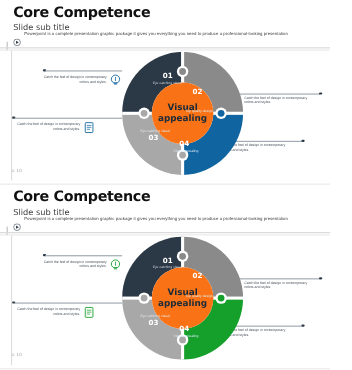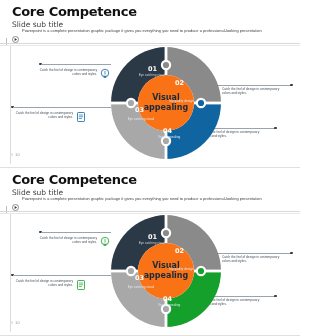--- a/index.html
+++ b/index.html
@@ -28,21 +28,21 @@
   .hub{position:absolute;left:27px;top:28px;width:56px;height:56px;border-radius:50%;background:#f97316;display:flex;align-items:center;justify-content:center;flex-direction:column;}
   .hub-l1,.hub-l2{font-family:"DejaVu Sans",sans-serif;font-weight:bold;font-size:8px;color:#1b2a38;line-height:10px;}
 
   .qnum{position:absolute;font-family:"DejaVu Sans",sans-serif;font-weight:bold;font-size:6.5px;line-height:7px;}
   .qsub{position:absolute;font-size:3.1px;line-height:3.8px;text-align:center;}
 
   .q1num{left:37px;top:19px;color:#ffffff;}
   .q1sub{left:25px;top:27px;width:32px;color:#c9d2da;}
   .q2num{left:64px;top:33px;color:#ffffff;}
   .q2sub{left:54px;top:53px;width:32px;color:#e4e4e4;}
-  .q3num{left:24px;top:60px;color:#ffffff;text-align:center;}
+  .q3num{left:24px;top:75px;color:#ffffff;text-align:center;}
   .q3sub{left:14px;top:71px;width:32px;color:#e4e4e4;}
   .q4num{left:52px;top:81px;color:#ffffff;}
   .q4sub{left:42px;top:89px;width:32px;color:#d6e6f2;}
 
   
   .callout{position:absolute;}
   .co-line{position:absolute;height:0.8px;background:#9aa4ad;}
   .co-dot{position:absolute;width:2.6px;height:2.6px;border-radius:50%;background:#2b3845;}
   .co-text{position:absolute;font-size:3.2px;line-height:4.2px;color:#46505a;}
   .co-text.right{text-align:left;}

